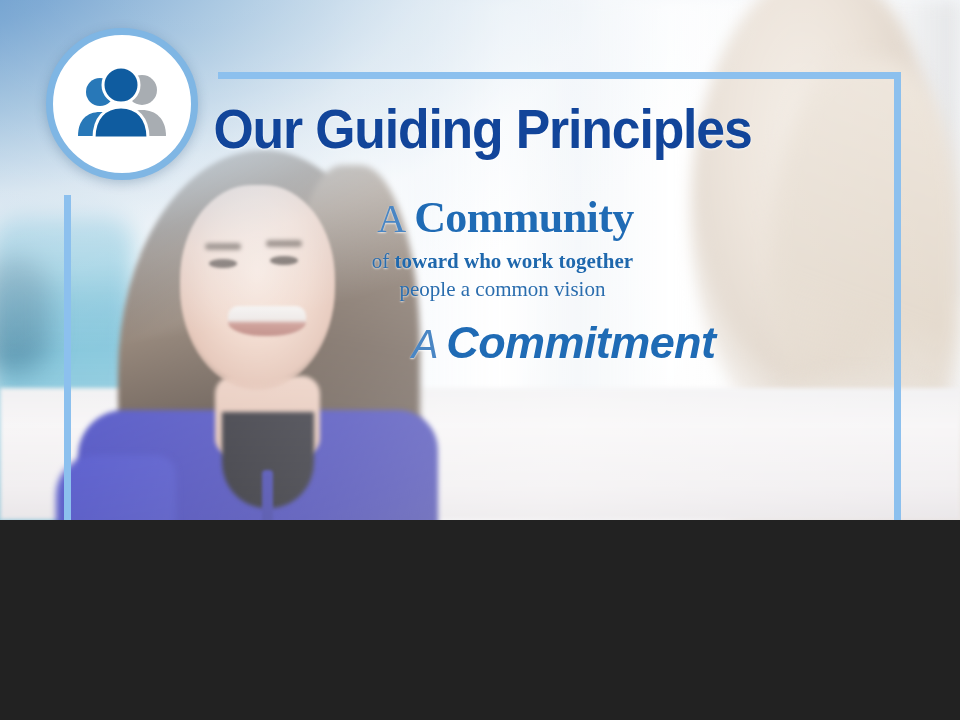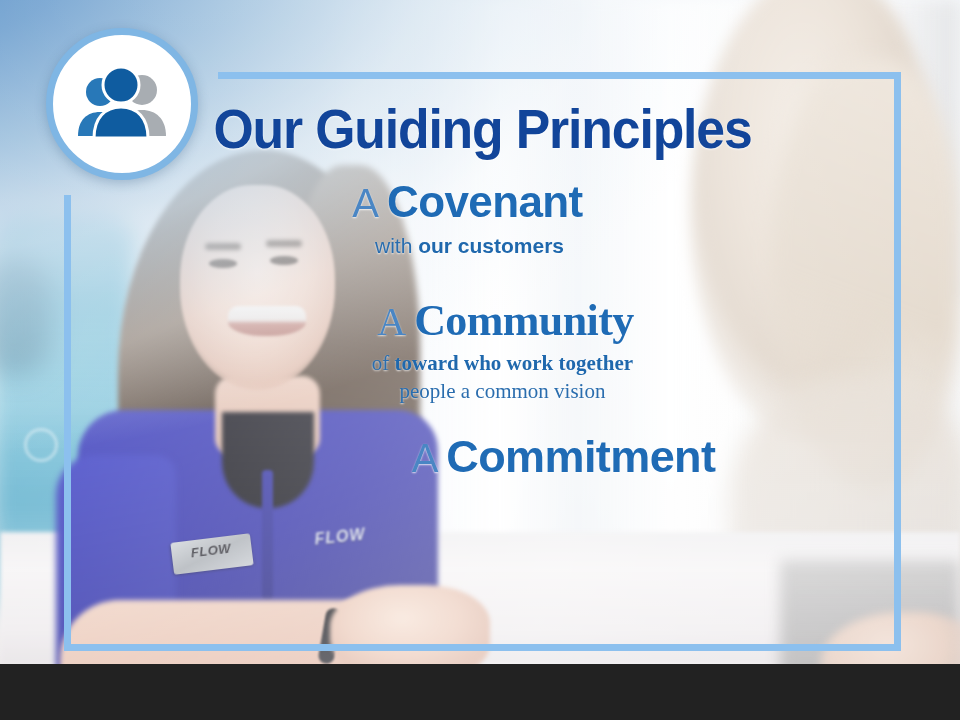--- a/index.html
+++ b/index.html
@@ -1,21 +1,21 @@
 <!DOCTYPE html>
 <html><head>
 <meta charset="utf-8">
 <title>Our Guiding Principles</title>
 <style>
   html,body{margin:0;padding:0;background:#222;}
   *{box-sizing:border-box;}
 
   #stage{
     position:relative;
-    width:960px;height:664px;
+    width:960px;height:520px;
     overflow:hidden;
     font-family:"Liberation Sans", sans-serif;
     background:#eef2f6;
   }
 
   
   .bg-layer{position:absolute;inset:0;}
 
   
   #bg-base{
@@ -287,21 +287,21 @@
     text-shadow:0 1px 2px rgba(255,255,255,.8);
   }
   .p-sub b{font-weight:bold;color:#1f68ad;}
 
   
   #principle-covenant .p-head{transform:translateX(-15px);}
   #principle-covenant .p-sub{transform:translateX(-13px);}
   #principle-community{margin-top:38px;font-family:Liberation Serif, serif;}
   #principle-community .p-head{transform:translateX(23px);}
   #principle-community .p-sub{transform:translateX(20px);}
-  #principle-commitment{margin-top:28px;}
+  #principle-commitment{margin-top:16px;font-style:italic;}
   #principle-commitment .p-head{transform:translateX(81px);}
   #principle-commitment .p-sub{transform:translateX(85px);}
   #principle-commitment .p-word{font-size:45px;}
 </style>
 </head>
 <body>
 
 <div id="stage">
 
   <div class="bg-layer" id="bg-base"></div>
@@ -360,26 +360,20 @@
         <circle cx="47" cy="19" r="18" fill="#0f5ca0" stroke="#ffffff" stroke-width="3"></circle>
         <path d="M20 72 C20 52 31 41 47 41 C63 41 74 52 74 72 Z" fill="#0f5ca0" stroke="#ffffff" stroke-width="3"></path>
       </svg>
     </span>
   </div>
 
   <div id="content">
 
     <h1 id="title">Our Guiding Principles</h1>
 
-    <div class="principle" id="principle-covenant">
-      <div class="p-head">
-        <span class="p-article">A</span><span class="p-word">Covenant</span>
-      </div>
-      <div class="p-sub"><span>with </span><b>our customers</b></div>
-    </div>
 
     <div class="principle" id="principle-community">
       <div class="p-head">
         <span class="p-article">A</span><span class="p-word">Community</span>
       </div>
       <div class="p-sub"><span>of </span><b>toward who work together</b><br><span>people a common vision</span></div>
     </div>
 
     <div class="principle" id="principle-commitment">
       <div class="p-head">

